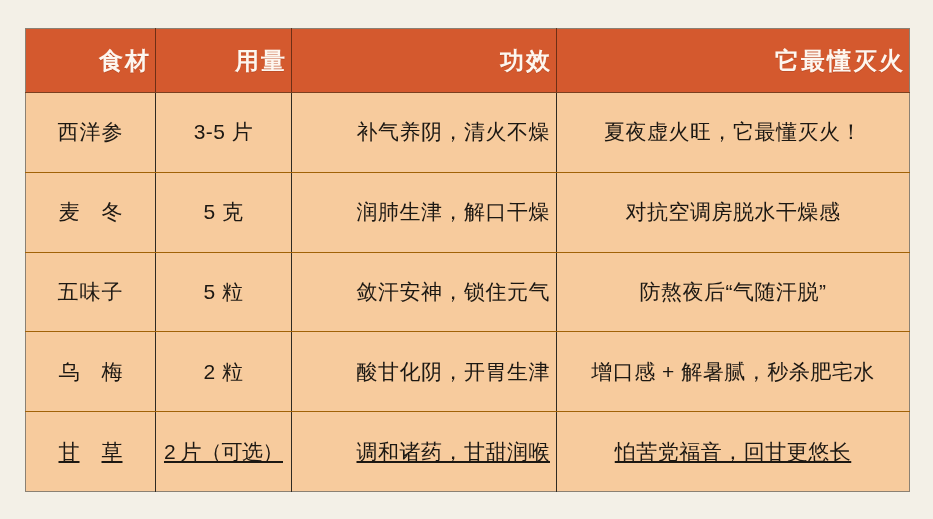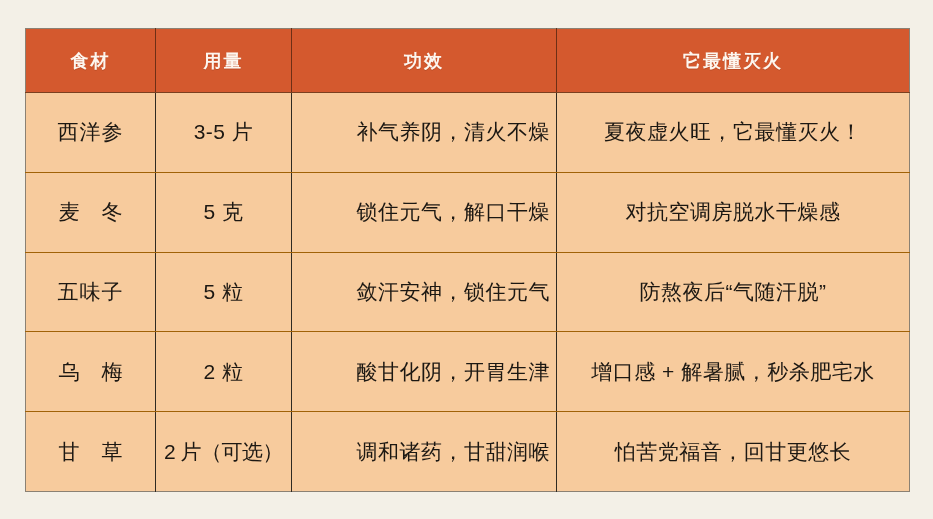--- a/index.html
+++ b/index.html
@@ -35,26 +35,26 @@
     background: #f7cb9d;
   }
   table.recipe col.c-ingredient { width: 130px; }
   table.recipe col.c-dose       { width: 136px; }
   table.recipe col.c-effect     { width: 265px; }
   table.recipe col.c-highlight  { width: 353px; }
 
   thead th {
     background: #d4592e;
     color: #fdf6ef;
-    font-size: 18px;
+    font-size: 24px;
     font-weight: bold;
     letter-spacing: 2px;
     height: 64px;
     padding: 0 4px;
-    text-align: center;
+    text-align: right;
     vertical-align: middle;
     border-right: 1px solid #6d2f16;
     border-bottom: 1px solid #7a4020;
     text-shadow: 0 1px 0 rgba(120,45,20,0.25);
     box-sizing: border-box;
   }
   thead th:last-child { border-right: none; }
 
   tbody td {
     height: 67px;
@@ -63,21 +63,21 @@
     font-size: 21px;
     text-align: center;
     vertical-align: middle;
     padding: 0 6px;
     border-right: 1px solid #2f2a22;
     border-bottom: 1px solid #a16207;
     white-space: nowrap;
     box-sizing: border-box;
   }
   tbody td:last-child { border-right: none; }
-  tbody tr:last-child td { border-bottom: none; }
+  tbody tr:last-child td { border-bottom: none; text-decoration: underline; }
 
   td.ingredient-cell { letter-spacing: 1px; }
   td.ingredient-cell.spaced { letter-spacing: 1px; }
   td.ingredient-cell.spaced span.name { letter-spacing: 0; }
   .wide-gap { display: inline-block; width: 22px; }
   td.dose-cell { letter-spacing: 0.5px; }
   td.effect-cell { letter-spacing: 0.5px; text-align: right; }
   td.highlight-cell { letter-spacing: 0.5px; }
   td.dose-cell.tight { font-size: 21px; letter-spacing: -0.5px; }
 </style>
@@ -104,21 +104,21 @@
       <tbody>
         <tr>
           <td class="ingredient-cell">西洋参</td>
           <td class="dose-cell">3-5 片</td>
           <td class="effect-cell">补气养阴，清火不燥</td>
           <td class="highlight-cell">夏夜虚火旺，它最懂灭火！</td>
         </tr>
         <tr>
           <td class="ingredient-cell spaced"><span class="name">麦</span><span class="wide-gap"></span><span class="name">冬</span></td>
           <td class="dose-cell">5 克</td>
-          <td class="effect-cell">锁住元气，解口干燥</td>
+          <td class="effect-cell">润肺生津，解口干燥</td>
           <td class="highlight-cell">对抗空调房脱水干燥感</td>
         </tr>
         <tr>
           <td class="ingredient-cell">五味子</td>
           <td class="dose-cell">5 粒</td>
           <td class="effect-cell">敛汗安神，锁住元气</td>
           <td class="highlight-cell">防熬夜后“气随汗脱”</td>
         </tr>
         <tr>
           <td class="ingredient-cell spaced"><span class="name">乌</span><span class="wide-gap"></span><span class="name">梅</span></td>

